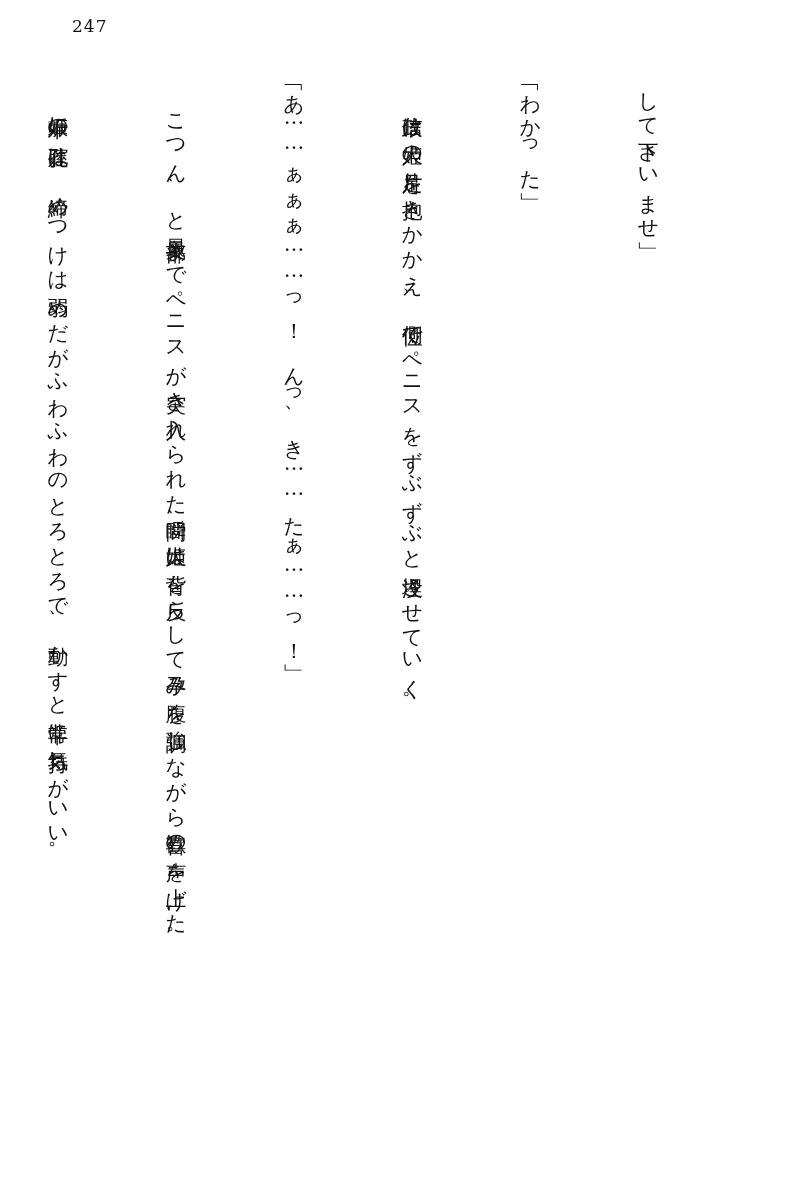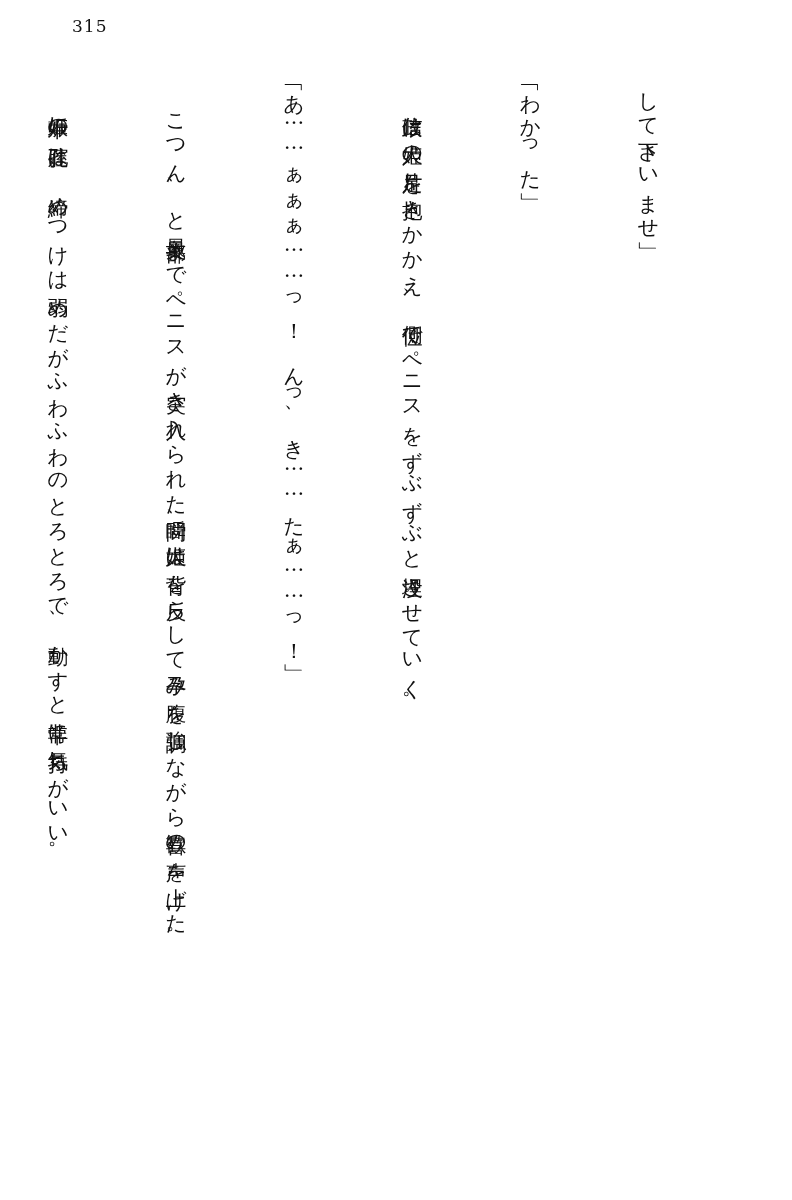--- a/index.html
+++ b/index.html
@@ -54,21 +54,21 @@
     margin: 0;
     padding: 0;
     text-indent: 0;
   }
 </style>
 </head>
 <body>
 
 <div class="page">
 
-  <div class="page-number">315</div>
+  <div class="page-number">247</div>
 
   <div class="body-area">
     <div class="vtext">
       <p>して下さいませ」</p>
       <p>「わかった」</p>
       <p>　信政は犬姫の片足を抱きかかえ、側位でペニスをずぶずぶと埋没させていく。</p>
       <p>「あ……ぁぁぁ……っ！　んっ、き……たぁ……っ！」</p>
       <p>　こつん、と最奥部までペニスが突き入れられた瞬間、犬姫は背を反らして孕み腹を強調しながら歓喜の声を上げた。</p>
       <p>　妊娠中の膣孔は、締めつけは弱めだがふわふわのとろとろで、動かすと非常に気持ちがいい。</p>
       

